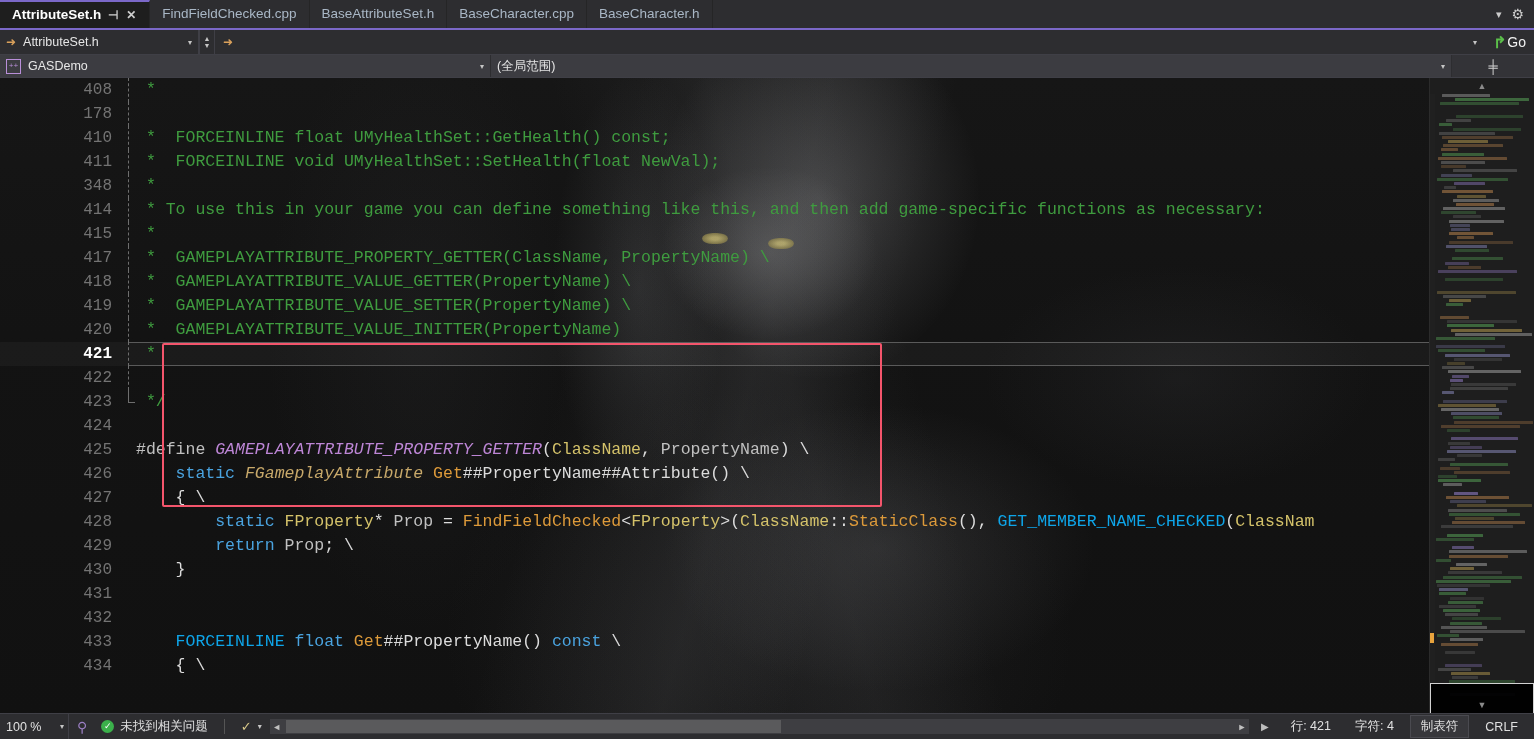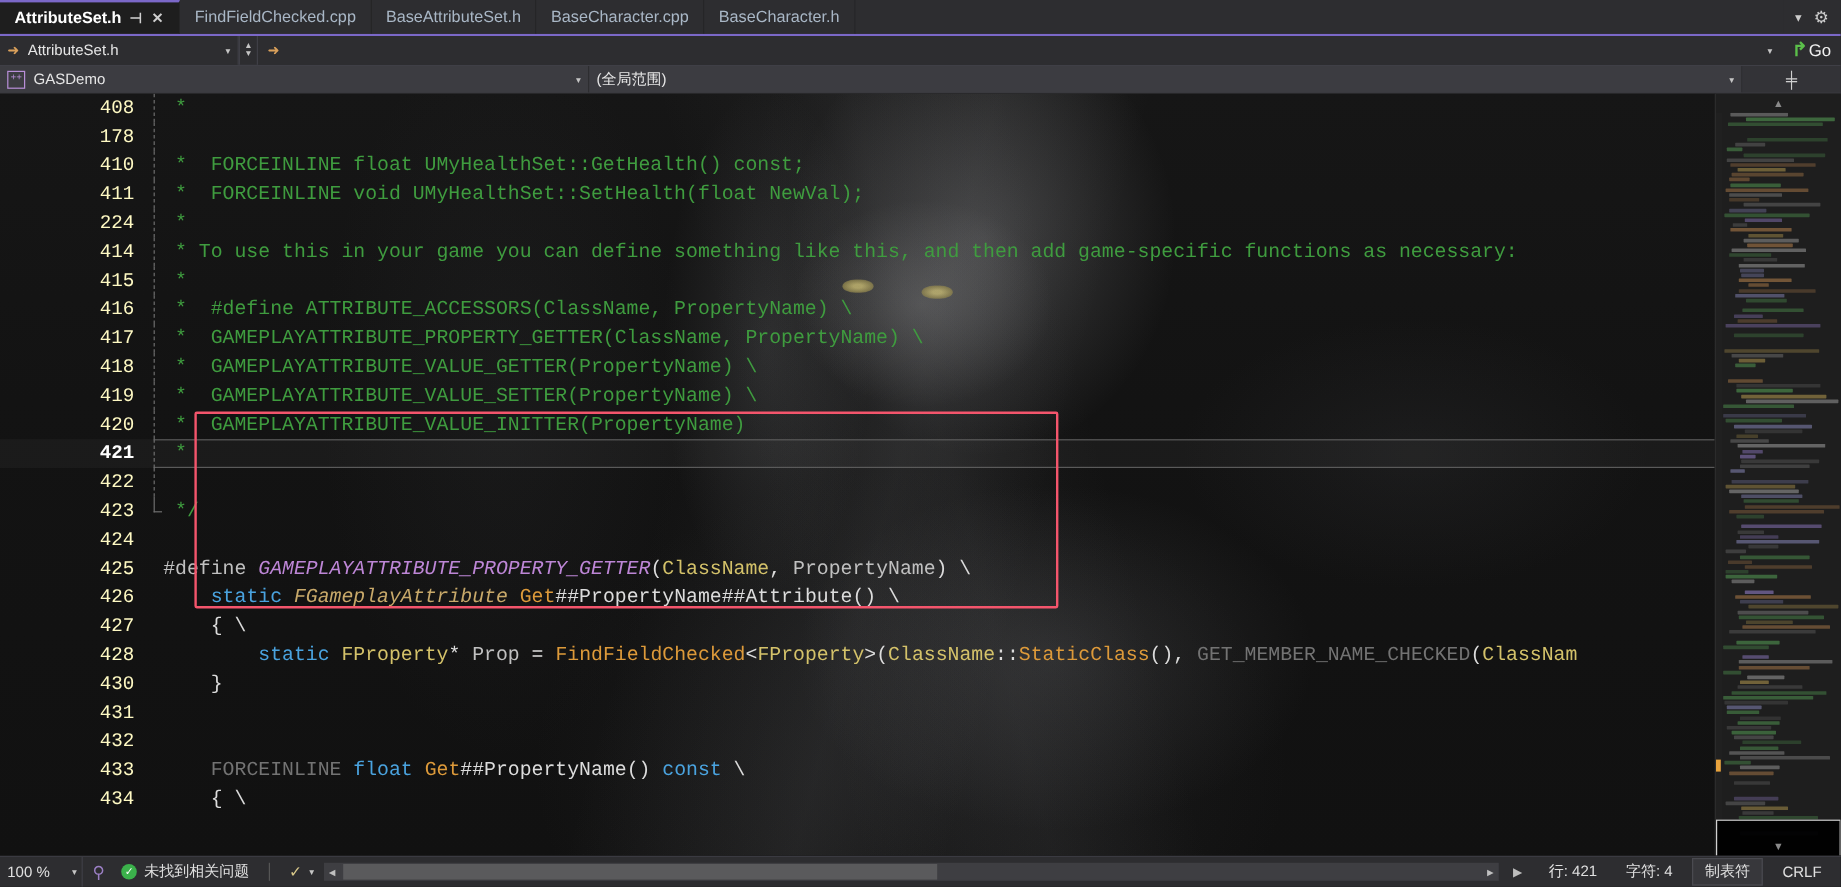--- a/index.html
+++ b/index.html
@@ -112,42 +112,42 @@
 
   .row{height:24px;display:flex;align-items:center;position:relative;white-space:pre;}
   .row.current{background:rgba(255,255,255,0.035);}
   .row.current::before{
     content:"";position:absolute;left:128px;right:0;top:0;bottom:0;
     border-top:1px solid #5a5a5a;border-bottom:1px solid #5a5a5a;pointer-events:none;
   }
   .gutter-mark{width:12px;flex:0 0 12px;}
   .lnum{
     flex:0 0 100px;width:100px;text-align:right;padding-right:8px;
-    font-family:"Liberation Mono","DejaVu Sans Mono",monospace;font-size:16px;color:#fef9c3;
+    font-family:"Liberation Mono","DejaVu Sans Mono",monospace;font-size:16px;color:#737373;
   }
   .row.current .lnum{color:#ffffff;font-weight:bold;}
   .fold{flex:0 0 16px;width:16px;position:relative;height:24px;}
   .fold .vline{position:absolute;left:8px;top:0;bottom:0;width:0;border-left:1px dashed #6e6e6e;}
   .fold .elbow{position:absolute;left:8px;top:0;height:12px;width:6px;border-left:1px solid #6e6e6e;border-bottom:1px solid #6e6e6e;}
   .ctext{
     font-family:"Liberation Mono","DejaVu Sans Mono",monospace;
     font-size:16.5px;line-height:24px;letter-spacing:0px;
     position:relative;z-index:2;
   }
   
   .cmt{color:#3f9c3f;}
   .kw{color:#4aa3df;}
   .pp{color:#c0c0c0;text-align:center;}
   .macro{color:#bd86d6;font-style:italic;}
   .param{color:#d4c26a;}
   .type{color:#c8a96a;font-style:italic;}
   .fn{color:#dd9a3a;}
   .plain{color:#dcdcdc;}
   .var{color:#c0c0c0;}
-  .macro2{color:#737373;}
+  .macro2{color:#0ea5e9;}
 
   
   .redbox{
     position:absolute;left:162px;top:265px;width:716px;height:160px;
     border:2px solid #f4556c;border-radius:2px;pointer-events:none;z-index:5;
   }
 
   
   .minimap{
     flex:0 0 104px;width:104px;background:#1e1e1e;position:relative;
@@ -259,36 +259,36 @@
     <div class="editor">
       <div class="bg-art">
         <div class="eye l"></div>
         <div class="eye r"></div>
       </div>
       <div class="code-layer" id="code-layer">
           <div class="row"><div class="gutter-mark"></div><div class="lnum">408</div><div class="fold"><span class="vline"></span></div><div class="ctext"><span class="cmt"> *</span></div></div>
           <div class="row"><div class="gutter-mark"></div><div class="lnum">178</div><div class="fold"><span class="vline"></span></div></div>
           <div class="row"><div class="gutter-mark"></div><div class="lnum">410</div><div class="fold"><span class="vline"></span></div><div class="ctext"><span class="cmt"> *  FORCEINLINE float UMyHealthSet::GetHealth() const;</span></div></div>
           <div class="row"><div class="gutter-mark"></div><div class="lnum">411</div><div class="fold"><span class="vline"></span></div><div class="ctext"><span class="cmt"> *  FORCEINLINE void UMyHealthSet::SetHealth(float NewVal);</span></div></div>
-          <div class="row"><div class="gutter-mark"></div><div class="lnum">224</div><div class="fold"><span class="vline"></span></div><div class="ctext"><span class="cmt"> *</span></div></div>
+          <div class="row"><div class="gutter-mark"></div><div class="lnum">348</div><div class="fold"><span class="vline"></span></div><div class="ctext"><span class="cmt"> *</span></div></div>
           <div class="row"><div class="gutter-mark"></div><div class="lnum">414</div><div class="fold"><span class="vline"></span></div><div class="ctext"><span class="cmt"> * To use this in your game you can define something like this, and then add game-specific functions as necessary:</span></div></div>
           <div class="row"><div class="gutter-mark"></div><div class="lnum">415</div><div class="fold"><span class="vline"></span></div><div class="ctext"><span class="cmt"> *</span></div></div>
-          <div class="row"><div class="gutter-mark"></div><div class="lnum">416</div><div class="fold"><span class="vline"></span></div><div class="ctext"><span class="cmt"> *  #define ATTRIBUTE_ACCESSORS(ClassName, PropertyName) \</span></div></div>
           <div class="row"><div class="gutter-mark"></div><div class="lnum">417</div><div class="fold"><span class="vline"></span></div><div class="ctext"><span class="cmt"> *  GAMEPLAYATTRIBUTE_PROPERTY_GETTER(ClassName, PropertyName) \</span></div></div>
           <div class="row"><div class="gutter-mark"></div><div class="lnum">418</div><div class="fold"><span class="vline"></span></div><div class="ctext"><span class="cmt"> *  GAMEPLAYATTRIBUTE_VALUE_GETTER(PropertyName) \</span></div></div>
           <div class="row"><div class="gutter-mark"></div><div class="lnum">419</div><div class="fold"><span class="vline"></span></div><div class="ctext"><span class="cmt"> *  GAMEPLAYATTRIBUTE_VALUE_SETTER(PropertyName) \</span></div></div>
           <div class="row"><div class="gutter-mark"></div><div class="lnum">420</div><div class="fold"><span class="vline"></span></div><div class="ctext"><span class="cmt"> *  GAMEPLAYATTRIBUTE_VALUE_INITTER(PropertyName)</span></div></div>
           <div class="row current"><div class="gutter-mark"></div><div class="lnum">421</div><div class="fold"><span class="vline"></span></div><div class="ctext"><span class="cmt"> *</span></div></div>
           <div class="row"><div class="gutter-mark"></div><div class="lnum">422</div><div class="fold"><span class="vline"></span></div></div>
           <div class="row"><div class="gutter-mark"></div><div class="lnum">423</div><div class="fold"><span class="elbow"></span></div><div class="ctext"><span class="cmt"> */</span></div></div>
           <div class="row"><div class="gutter-mark"></div><div class="lnum">424</div><div class="fold"></div><div class="ctext">&nbsp;</div></div>
           <div class="row"><div class="gutter-mark"></div><div class="lnum">425</div><div class="fold"></div><div class="ctext"><span class="pp">#define </span><span class="macro">GAMEPLAYATTRIBUTE_PROPERTY_GETTER</span><span class="plain">(</span><span class="param">ClassName</span><span class="plain">, </span><span class="var">PropertyName</span><span class="plain">) \</span></div></div>
           <div class="row"><div class="gutter-mark"></div><div class="lnum">426</div><div class="fold"></div><div class="ctext"><span class="plain">    </span><span class="kw">static</span><span class="plain"> </span><span class="type">FGameplayAttribute</span><span class="plain"> </span><span class="fn">Get</span><span class="plain">##PropertyName##Attribute() \</span></div></div>
           <div class="row"><div class="gutter-mark"></div><div class="lnum">427</div><div class="fold"></div><div class="ctext"><span class="plain">    { \</span></div></div>
           <div class="row"><div class="gutter-mark"></div><div class="lnum">428</div><div class="fold"></div><div class="ctext"><span class="plain">        </span><span class="kw">static</span><span class="plain"> </span><span class="param">FProperty</span><span class="plain">* </span><span class="var">Prop</span><span class="plain"> = </span><span class="fn">FindFieldChecked</span><span class="plain">&lt;</span><span class="param">FProperty</span><span class="plain">&gt;(</span><span class="param">ClassName</span><span class="plain">::</span><span class="fn">StaticClass</span><span class="plain">(), </span><span class="macro2">GET_MEMBER_NAME_CHECKED</span><span class="plain">(</span><span class="param">ClassNam</span></div></div>
+          <div class="row"><div class="gutter-mark"></div><div class="lnum">429</div><div class="fold"></div><div class="ctext"><span class="plain">        </span><span class="kw">return</span><span class="plain"> </span><span class="var">Prop</span><span class="plain">; \</span></div></div>
           <div class="row"><div class="gutter-mark"></div><div class="lnum">430</div><div class="fold"></div><div class="ctext"><span class="plain">    }</span></div></div>
           <div class="row"><div class="gutter-mark"></div><div class="lnum">431</div><div class="fold"></div><div class="ctext">&nbsp;</div></div>
           <div class="row"><div class="gutter-mark"></div><div class="lnum">432</div><div class="fold"></div></div>
           <div class="row"><div class="gutter-mark"></div><div class="lnum">433</div><div class="fold"></div><div class="ctext"><span class="plain">    </span><span class="macro2">FORCEINLINE</span><span class="plain"> </span><span class="kw">float</span><span class="plain"> </span><span class="fn">Get</span><span class="plain">##PropertyName() </span><span class="kw">const</span><span class="plain"> \</span></div></div>
           <div class="row"><div class="gutter-mark"></div><div class="lnum">434</div><div class="fold"></div><div class="ctext"><span class="plain">    { \</span></div></div>
         </div>
       <div class="redbox"></div>
     </div>
 
     <div class="minimap">

